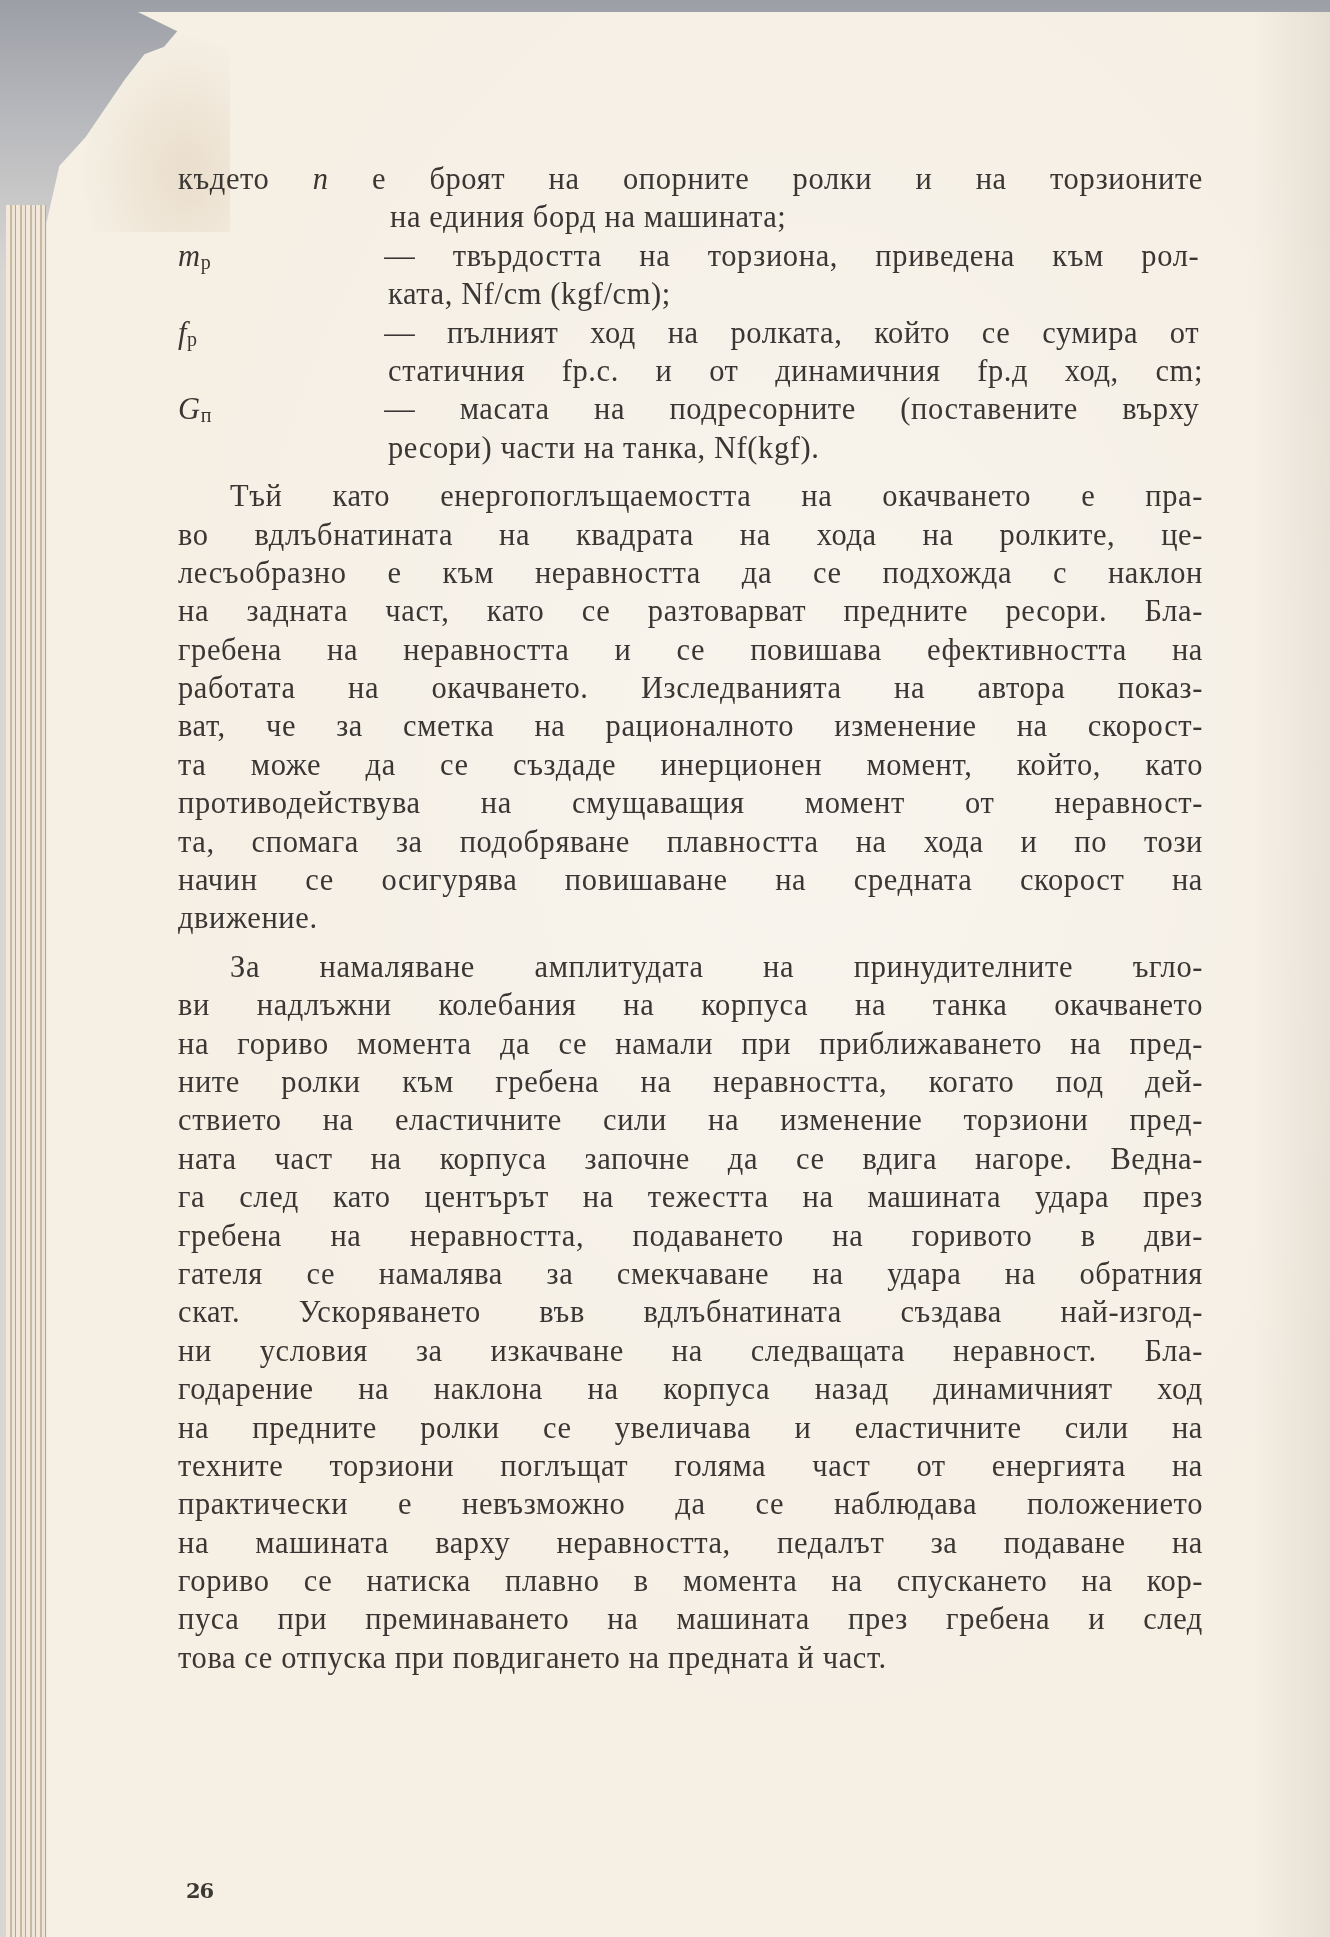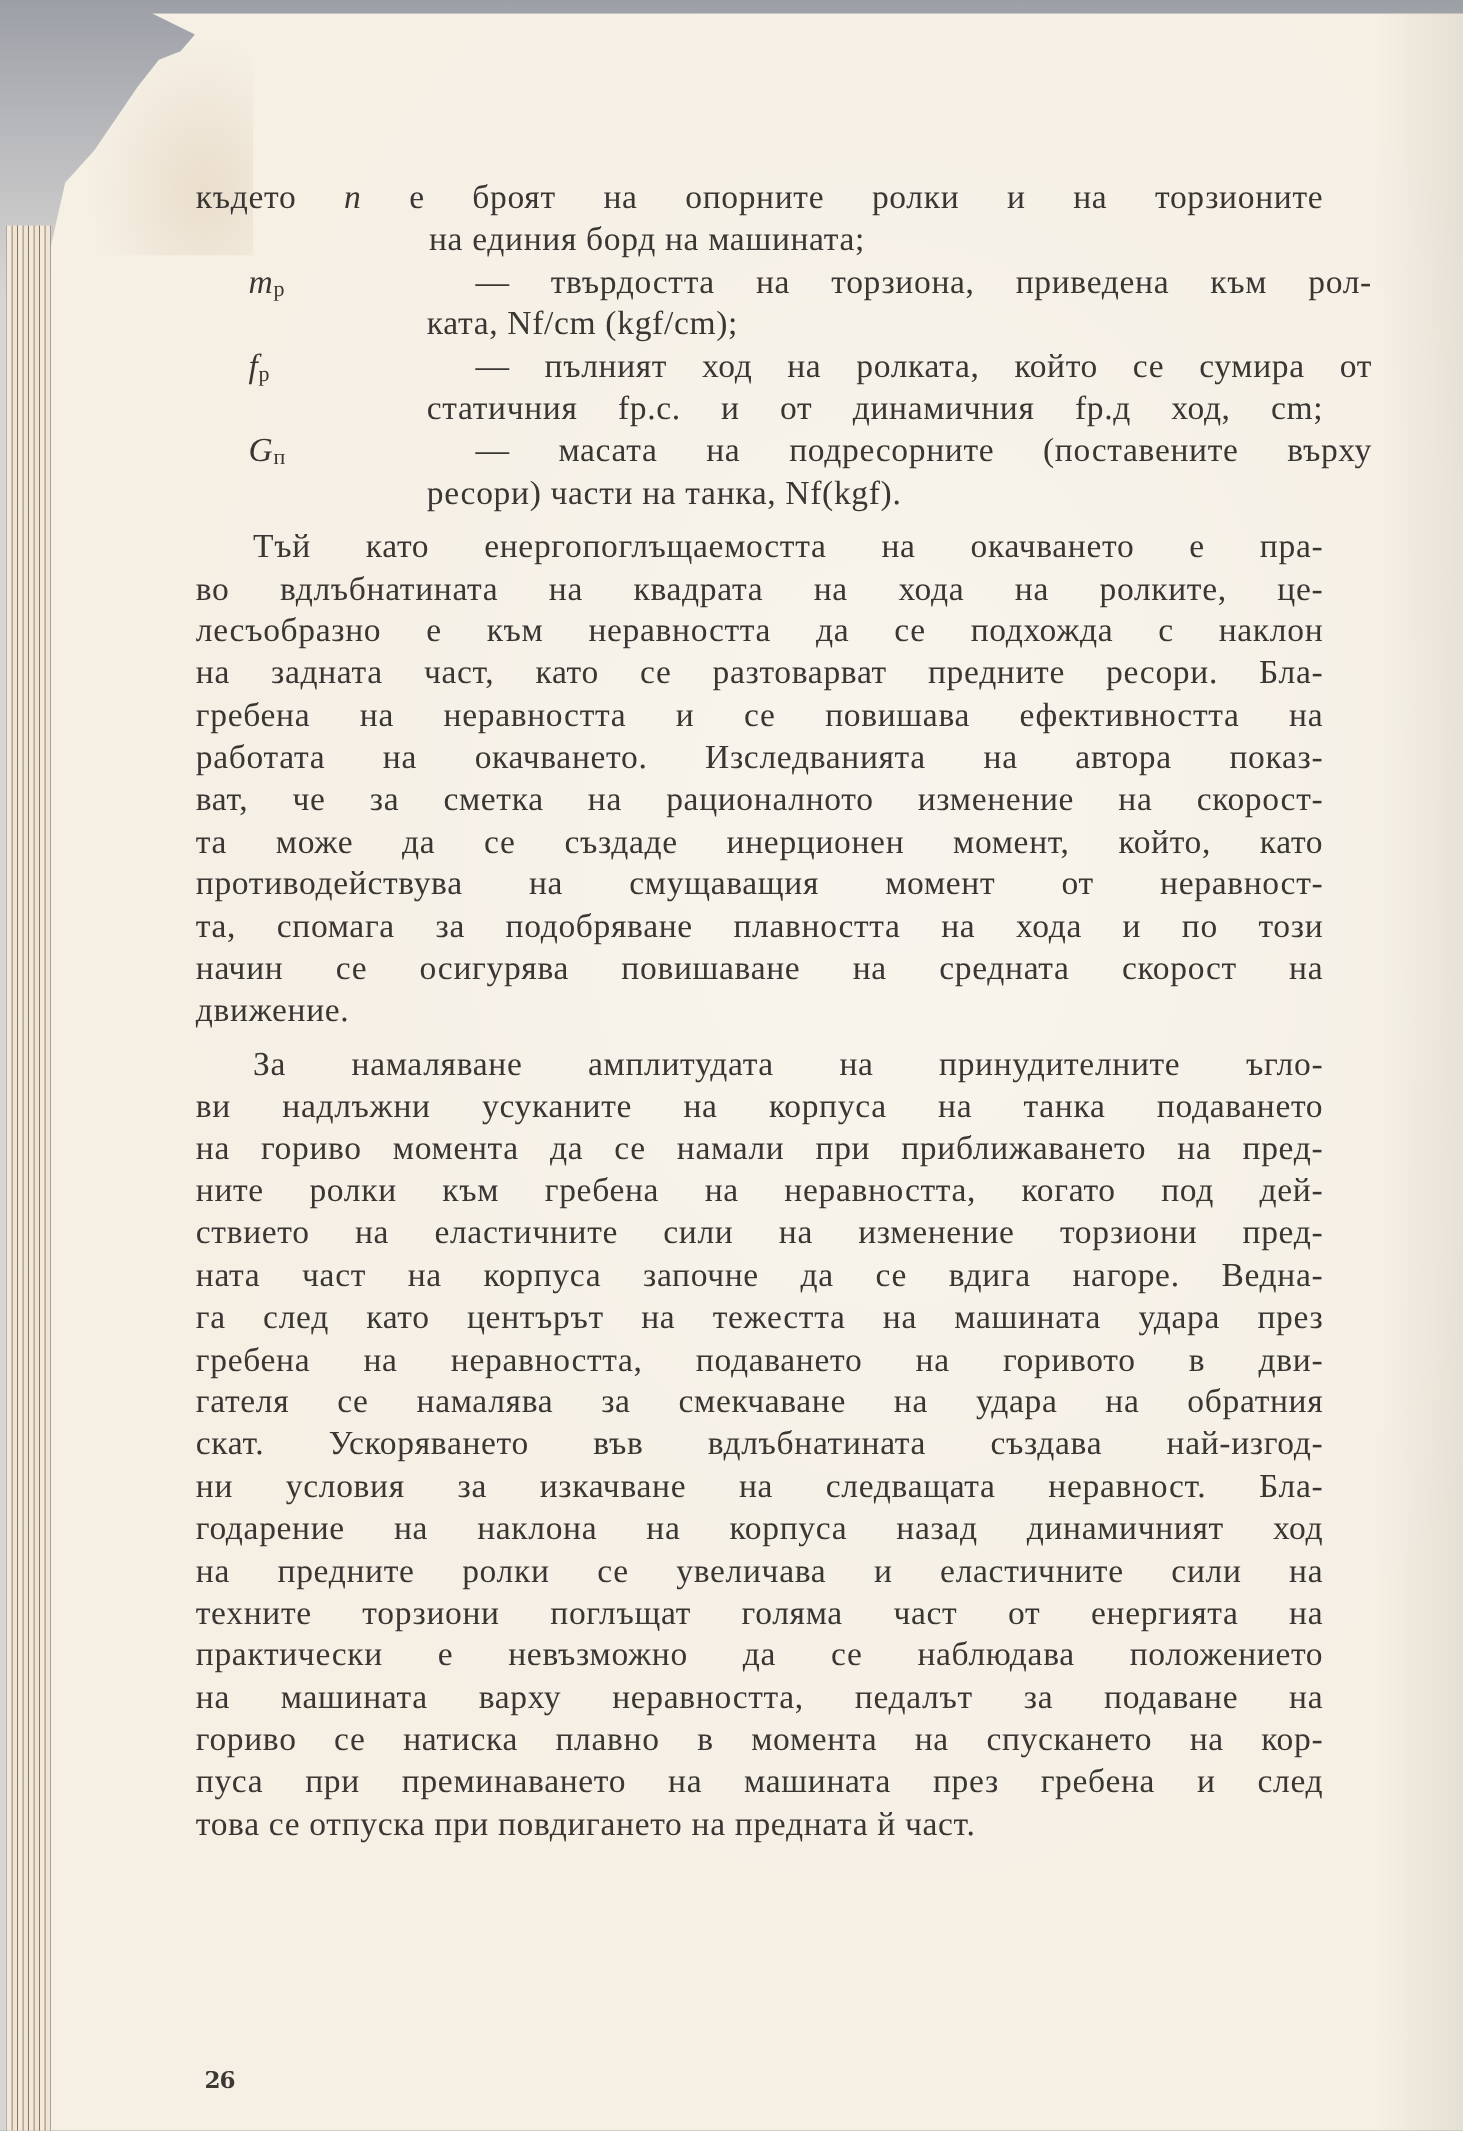--- a/index.html
+++ b/index.html
@@ -40,21 +40,21 @@
   }
   .line {
     white-space: nowrap;
     display: block;
     height: 38.4px;
     text-align: justify;
     text-align-last: justify;
   }
   .line.last { text-align-last: left; }
   .def { position: relative; }
-  .def .line { padding-left: 0; margin-left: 48px; }
+  .def .line { padding-left: 0; }
   .term {
     display: inline-block; width: 198px; text-align: right; font-style: italic;
   }
   .term sub { font-style: normal; font-size: 20px; vertical-align: -3px; }
   .def-body { display: inline-block; width: 815px; text-align: justify; text-align-last: justify; }
   .def-cont { display: block; padding-left: 210px; height: 38.4px; white-space: nowrap; }
   .def-cont.justify { text-align: justify; text-align-last: justify; }
   .first-line { display: block; height: 38.4px; white-space: nowrap; text-align: justify; text-align-last: justify; }
   .first-line .it { font-style: italic; }
   .para { margin-top: 10px; }
@@ -118,21 +118,21 @@
       <span class="line">работата на окачването. Изследванията на автора показ-</span>
       <span class="line">ват, че за сметка на рационалното изменение на скорост-</span>
       <span class="line">та може да се създаде инерционен момент, който, като</span>
       <span class="line">противодействува на смущаващия момент от неравност-</span>
       <span class="line">та, спомага за подобряване плавността на хода и по този</span>
       <span class="line">начин се осигурява повишаване на средната скорост на</span>
       <span class="line last">движение.</span>
     </div>
   <div class="para" id="para-1">
       <span class="line indent">За намаляване амплитудата на принудителните ъгло-</span>
-      <span class="line">ви надлъжни усуканите на корпуса на танка подаването</span>
+      <span class="line">ви надлъжни колебания на корпуса на танка окачването</span>
       <span class="line">на гориво момента да се намали при приближаването на пред-</span>
       <span class="line">ните ролки към гребена на неравността, когато под дей-</span>
       <span class="line">ствието на еластичните сили на изменение торзиони пред-</span>
       <span class="line">ната част на корпуса започне да се вдига нагоре. Ведна-</span>
       <span class="line">га след като центърът на тежестта на машината удара през</span>
       <span class="line">гребена на неравността, подаването на горивото в дви-</span>
       <span class="line">гателя се намалява за смекчаване на удара на обратния</span>
       <span class="line">скат. Ускоряването във вдлъбнатината създава най-изгод-</span>
       <span class="line">ни условия за изкачване на следващата неравност. Бла-</span>
       <span class="line">годарение на наклона на корпуса назад динамичният ход</span>

